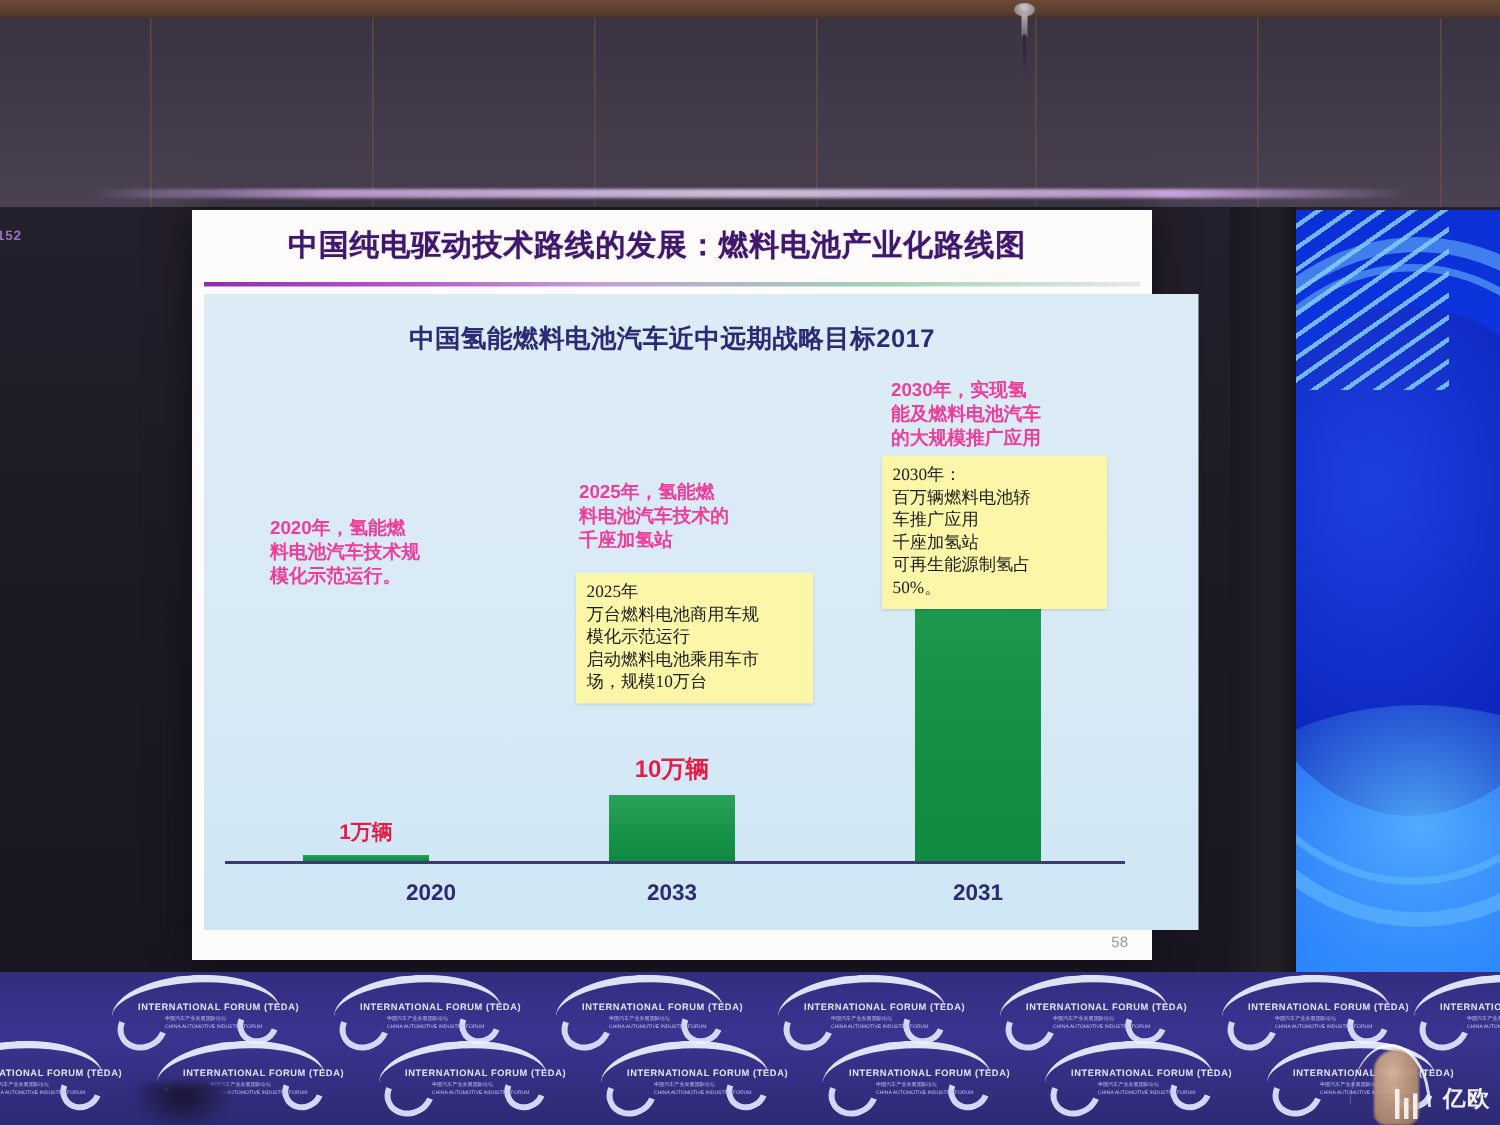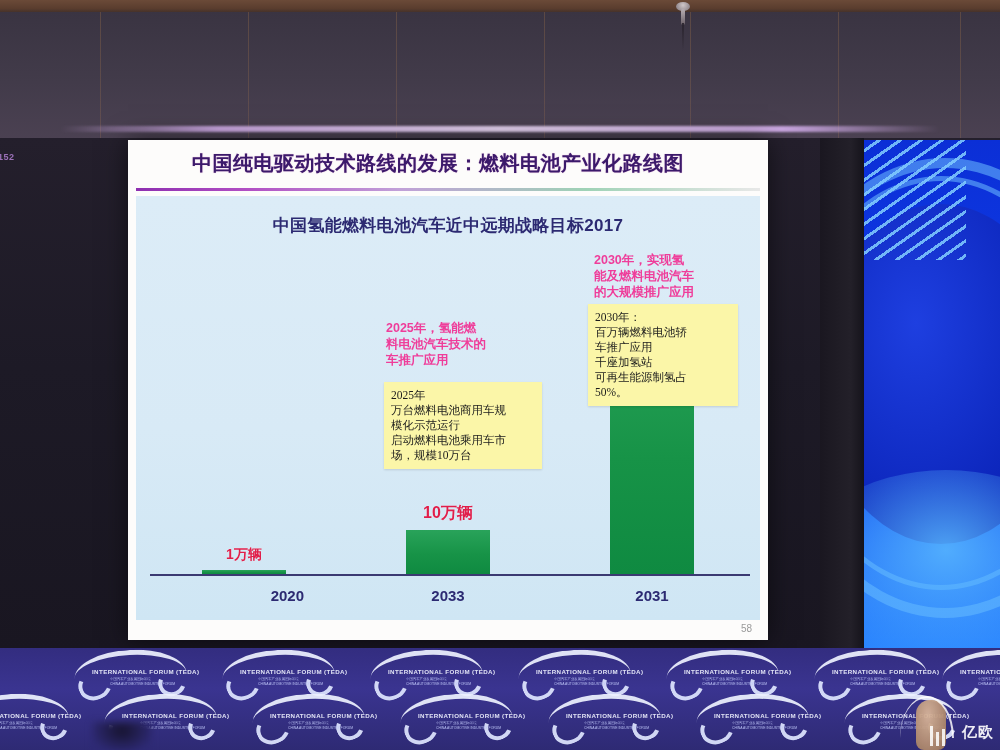--- a/index.html
+++ b/index.html
@@ -94,20 +94,21 @@
     text-shadow:0 0 1px rgba(180,60,160,.5);
   }
   .rule{
     position:absolute;left:8px;top:48px;width:624px;height:3px;
     background:linear-gradient(90deg,#8e2fb0 0%,#b24fc4 18%,#c1a0d8 42%,#9fd2b6 72%,#e8e8e8 100%);
   }
   .chart{
     position:absolute;left:8px;top:56px;width:624px;height:424px;
     background:linear-gradient(180deg,#dcecf7 0%,#d8eaf6 55%,#cfe6f4 100%);
     overflow:hidden;
+    padding-left:39px;
   }
   .subtitle{
     position:absolute;left:0;top:18px;width:624px;text-align:center;
     font-size:17px;font-weight:700;color:#2c2a72;letter-spacing:.3px;
   }
 
   
   .axis{
     position:absolute;left:14px;bottom:44px;width:600px;height:2px;background:#3b3a72;
   }
@@ -248,23 +249,26 @@
 
       <div class="bar" style="left:474px;width:84px;height:258px;"></div>
       <div class="barlabel" style="left:464px;bottom:288px;width:104px;">100万辆</div>
 
       <div class="axis"></div>
 
       <div class="xlab" style="left:48px;text-align:right;">2020</div>
       <div class="xlab" style="left:252px;">2033</div>
       <div class="xlab" style="left:456px;">2031</div>
 
+      <div class="callout" style="left:44px;top:148px;width:150px;">2020年，氢能燃
+料电池汽车技术规
+模化示范运行。</div>
       <div class="callout" style="left:250px;top:124px;width:150px;">2025年，氢能燃
 料电池汽车技术的
-车推广应用</div>
+千座加氢站</div>
       <div class="callout" style="left:458px;top:56px;width:150px;">2030年，实现氢
 能及燃料电池汽车
 的大规模推广应用</div>
 
       <div class="note" style="left:248px;top:186px;width:144px;">2025年
 万台燃料电池商用车规
 模化示范运行
 启动燃料电池乘用车市
 场，规模10万台</div>
       <div class="note" style="left:452px;top:108px;width:136px;">2030年：

